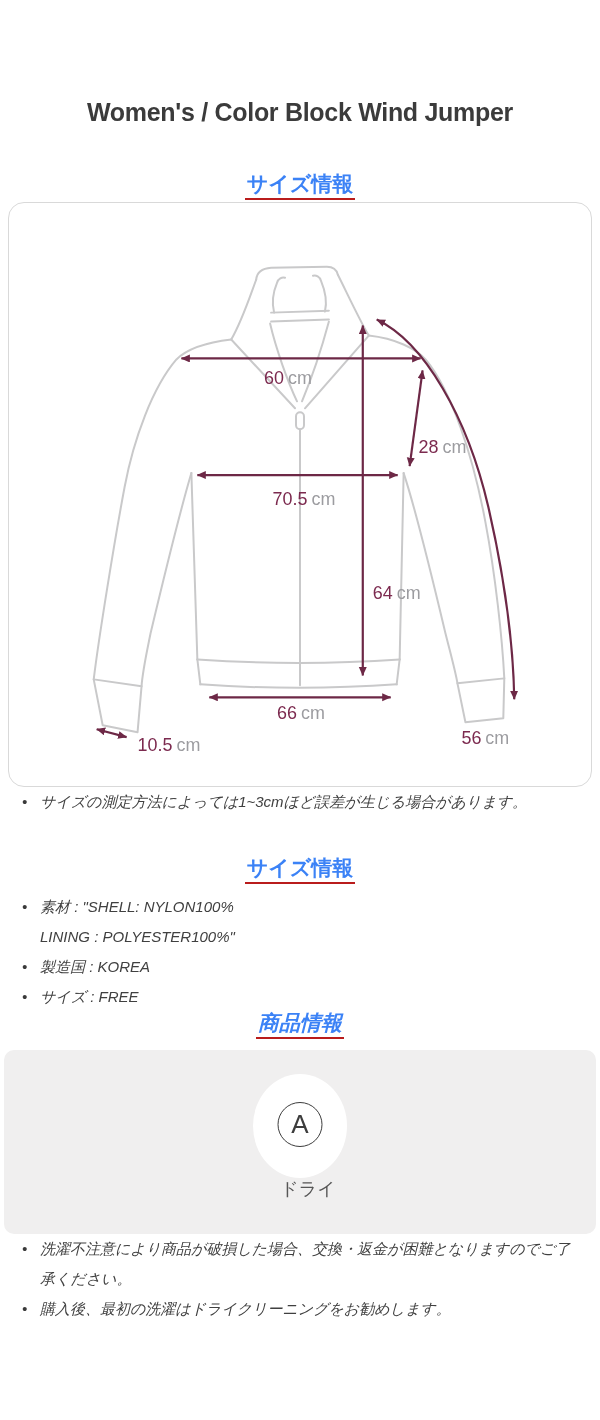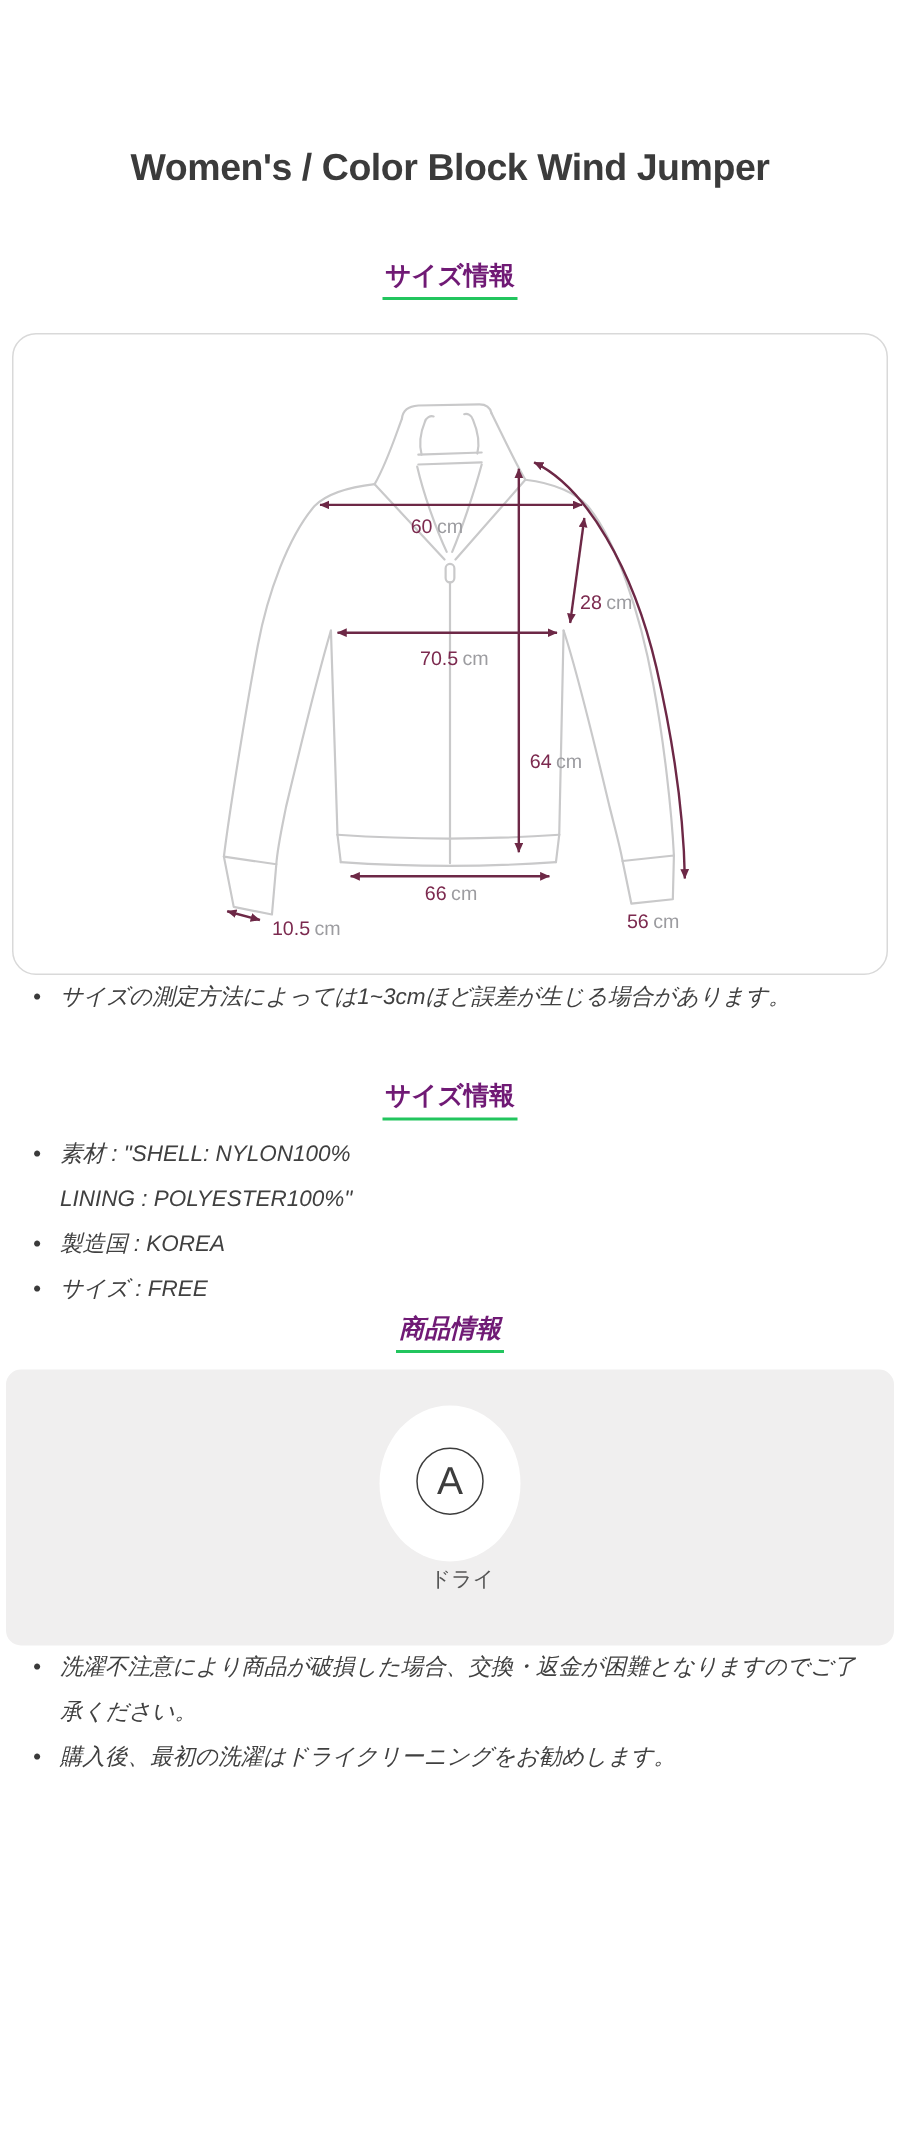--- a/index.html
+++ b/index.html
@@ -9,26 +9,26 @@
     color:#3a3a3a;
   }
   .page-title{
     margin:0;padding-top:97px;text-align:center;
     font-size:25px;line-height:30px;font-weight:700;color:#3b3b3b;
     letter-spacing:-0.3px;
   }
   .section-head-wrap{text-align:center;}
   .section-head-wrap.first{margin-top:46px;}
   .section-head{
-    display:inline-block;font-size:17px;font-weight:700;color:#701a75;
-    line-height:22px;padding:0 2px 3px 2px;border-bottom:2px solid #22c55e;
+    display:inline-block;font-size:21px;font-weight:700;color:#3b82f6;
+    line-height:22px;padding:0 2px 3px 2px;border-bottom:2px solid #b91c1c;
   }
   
   .diagram-panel{
-    box-sizing:border-box;margin:22px 8px 0 8px;height:428px;
+    box-sizing:border-box;margin:2px 8px 0 8px;height:585px;
     border:1.5px solid #d9d9d9;border-radius:16px;background:#fff;
     position:relative;overflow:hidden;
   }
   .diagram-panel svg{display:block;width:100%;height:100%;}
   .m-label{font-size:18px;}
   .m-val{fill:#7c2a4f;}
   .m-unit{fill:#9c9ca0;}
   
   ul.dots{list-style:none;margin:0;padding:0 20px 0 40px;}
   ul.dots li{
@@ -53,21 +53,21 @@
     width:94px;height:104px;border-radius:50%;background:#ffffff;
   }
   .care-circle{
     position:absolute;left:50%;top:52px;transform:translateX(-50%);
     width:43px;height:43px;border:1.7px solid #3d3d3d;border-radius:50%;
     display:flex;align-items:center;justify-content:center;
     font-size:26px;color:#3d3d3d;background:#fff;
   }
   .care-label{
     position:absolute;left:16px;right:0;top:130px;text-align:center;
-    font-size:14px;line-height:19px;color:#565656;
+    font-size:18px;line-height:19px;color:#565656;
   }
   .bottom-notes{margin-top:26px;}
 </style>
 </head>
 <body>
 
 <h1 class="page-title">Women's / Color Block Wind Jumper</h1>
 
 <div class="section-head-wrap first">
   <span class="section-head">サイズ情報</span>

